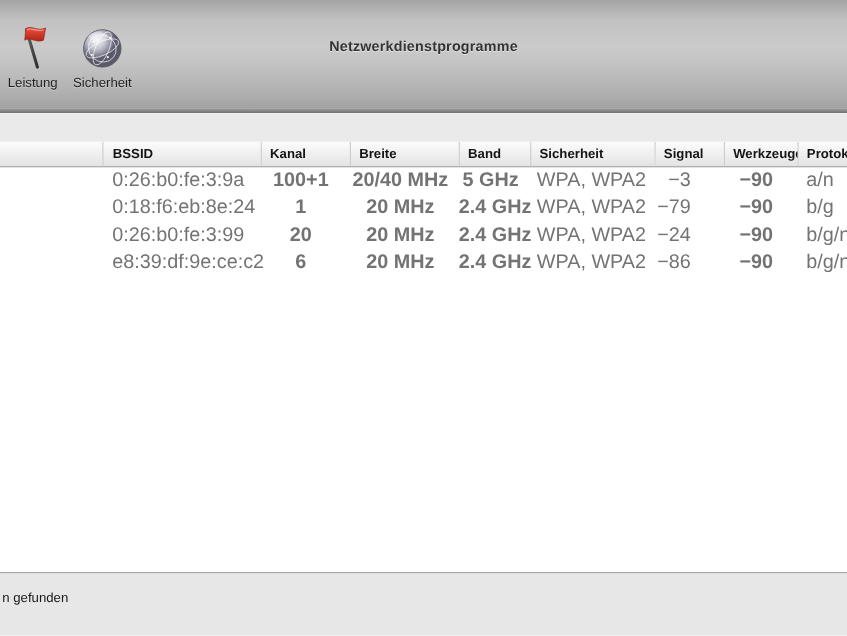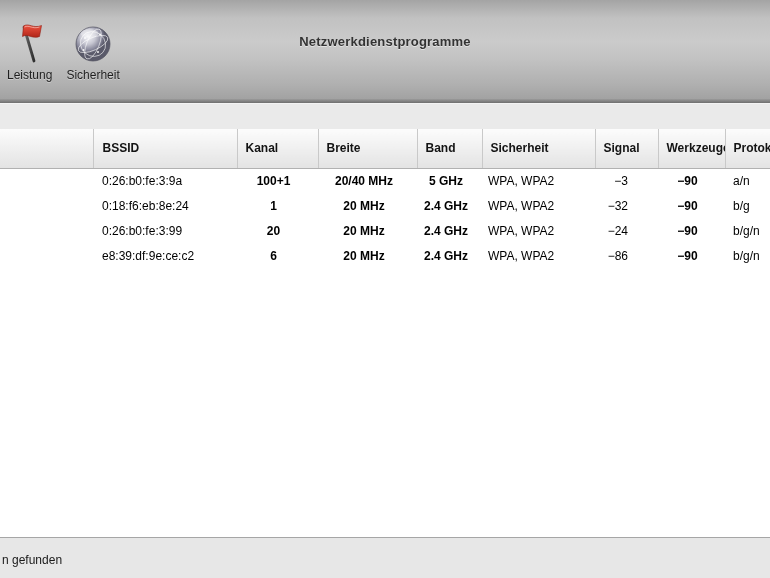--- a/index.html
+++ b/index.html
@@ -42,43 +42,43 @@
     text-shadow:0 1px 0 rgba(255,255,255,0.35);
   }
 
   .chrome-divider{height:4px;flex:0 0 auto;background:linear-gradient(180deg,#9a9a9a,#6f6f6f);}
   .gap-strip{height:26px;flex:0 0 auto;background:#eaeaea;border-top:1px solid #f3f3f3;}
 
   
   .table-area{flex:1 1 auto;background:#fff;overflow:hidden;}
   table{border-collapse:collapse;table-layout:fixed;width:815px;}
   th{
-    height:39px;
+    height:22px;
     background:linear-gradient(180deg,#fcfcfc,#e3e3e3);
     border-bottom:1px solid #b1b1b1;
     border-left:1px solid #c9c9c9;
     font-size:12px;font-weight:700;color:#141414;
     text-align:left;padding:0 0 0 8px;white-space:nowrap;overflow:hidden;
   }
   th:first-child{border-left:none;}
   th.c-bssid{padding-left:9px;}
   td{
-    height:25px;font-size:12px;color:#000000;
+    height:25px;font-size:18px;color:#737373;
     white-space:nowrap;padding:0;vertical-align:middle;
   }
   td.a-left{text-align:left;padding-left:8px;}
   td.c-bssid{padding-left:9px;}
   td.a-right{text-align:center;padding-right:8px;font-weight:bold;}
   td.c-breite,td.c-band{padding-right:7px;}
   td.c-signal{text-align:right;padding-right:30px;}
   td.c-sicherheit{padding-left:6px;}
 
   
   .statusbar{
-    height:41px;flex:0 0 auto;background:#e7e7e7;border-top:1px solid #a6a6a6;
+    height:58px;flex:0 0 auto;background:#e7e7e7;border-top:1px solid #a6a6a6;
   }
   .status-text{
     padding:15px 0 0 2px;font-size:12px;color:#1a1a1a;
   }
 </style>
 </head>
 <body>
 
 <div class="chrome">
   <div class="window-title">Netzwerkdienstprogramme</div>
@@ -181,21 +181,21 @@
         <td class="a-right">−90</td>
         <td class="a-left">a/n</td>
       </tr>
       <tr>
         <td></td>
         <td class="a-left c-bssid">0:18:f6:eb:8e:24</td>
         <td class="a-right">1</td>
         <td class="a-right c-breite">20 MHz</td>
         <td class="a-right c-band">2.4 GHz</td>
         <td class="a-left c-sicherheit">WPA, WPA2</td>
-        <td class="c-signal">−32</td>
+        <td class="c-signal">−79</td>
         <td class="a-right">−90</td>
         <td class="a-left">b/g</td>
       </tr>
       <tr>
         <td></td>
         <td class="a-left c-bssid">0:26:b0:fe:3:99</td>
         <td class="a-right">20</td>
         <td class="a-right c-breite">20 MHz</td>
         <td class="a-right c-band">2.4 GHz</td>
         <td class="a-left c-sicherheit">WPA, WPA2</td>

